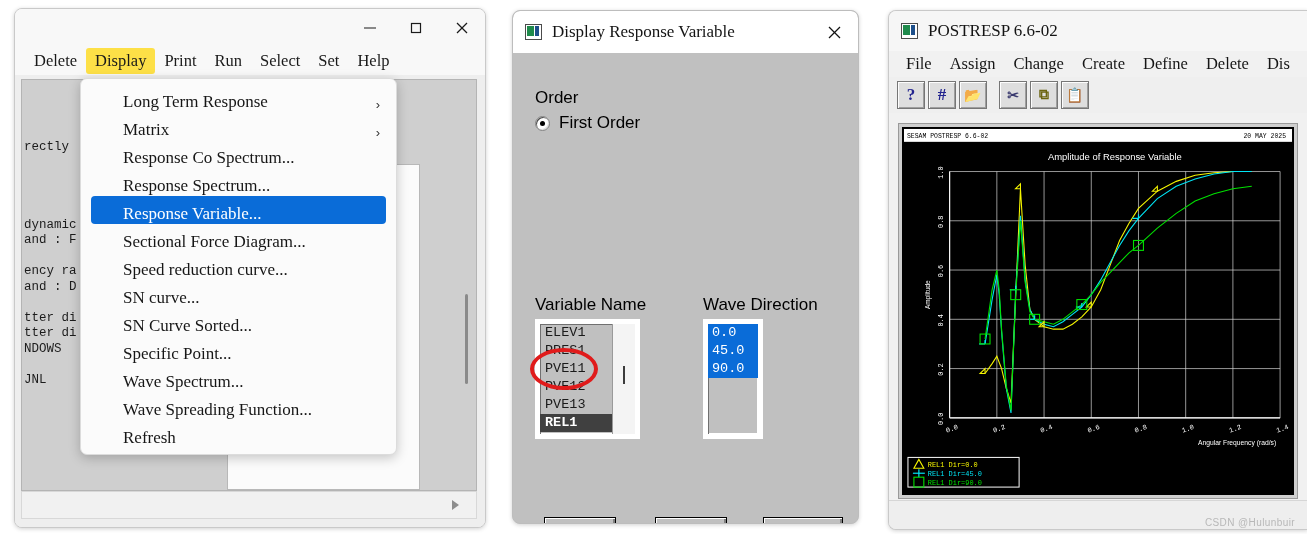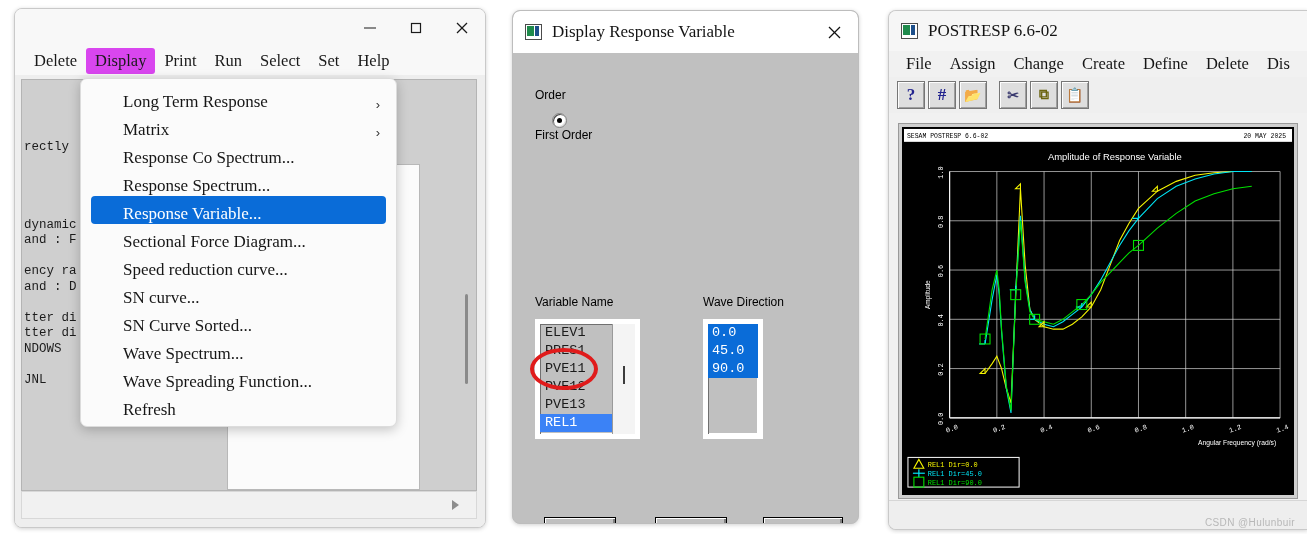--- a/index.html
+++ b/index.html
@@ -17,21 +17,21 @@
   #win1 .titlebar{height:38px;position:relative;background:#f8f8f8;}
   #win1 .wbtns{position:absolute;right:0;top:0;height:38px;display:flex;}
   #win1 .wbtn{width:46px;height:38px;display:flex;align-items:center;
               justify-content:center;color:#1b1b1b;}
   #win1 .wbtn svg{display:block;}
   #win1 .menubar{height:28px;display:flex;align-items:center;
                  padding-left:10px;background:#f8f8f8;font-size:15.5px;
                  color:#1a1a1a;}
   #win1 .menubar .mi{padding:3px 9px;white-space:nowrap;
                      font-family:"Liberation Serif",serif;font-size:16.5px;}
-  #win1 .menubar .mi.active{background:#d946ef;border-radius:3px;}
+  #win1 .menubar .mi.active{background:#fde047;border-radius:3px;}
   #win1 .clientarea{position:absolute;left:0;top:66px;right:0;bottom:0;
                     background:#eeeeee;}
   #win1 .inner{position:absolute;left:6px;top:4px;right:8px;bottom:36px;
                background:#cfcfcf;border:1px solid #b4b4b4;}
   #win1 .inner2{position:absolute;left:0;top:0;width:205px;bottom:0;
                 background:#cfcfcf;}
   #win1 .termtext{position:absolute;left:2px;top:60px;
                   font-family:"Liberation Mono",monospace;font-size:12.5px;
                   line-height:15.5px;color:#1c1c1c;white-space:pre;}
   #win1 .whitepanel{position:absolute;left:205px;top:84px;right:56px;bottom:0;
@@ -68,43 +68,43 @@
   #win2 .ticon i{position:absolute;left:1px;top:1px;width:7px;height:10px;
                  background:#1f8a4c;display:block;}
   #win2 .ticon b{position:absolute;left:9px;top:1px;width:4px;height:10px;
                  background:#1d4f8a;display:block;}
   #win2 .ttl{flex:1 1 auto;font-family:"Liberation Serif",serif;font-size:17px;
              color:#141414;}
   #win2 .xbtn{width:36px;height:34px;display:flex;align-items:center;
               justify-content:center;}
   #win2 .body{position:absolute;left:0;top:42px;right:0;bottom:0;
               background:#c0c0c0;}
-  .w95lbl{font-family:"Liberation Sans",sans-serif;font-size:12px;
+  .w95lbl{font-family:"Liberation Sans",sans-serif;font-size:17px;
           color:#000;}
   #win2 .lbl-order{position:absolute;left:22px;top:35px;}
   #win2 .radio-row{position:absolute;left:22px;top:60px;display:flex;
-                   align-items:center;flex-direction:column;}
+                   align-items:center;}
   .radiomark{width:13px;height:13px;border-radius:50%;background:#fff;
              border:1px solid #808080;box-shadow:inset 1px 1px 0 #4e4e4e,
              inset -1px -1px 0 #dfdfdf;position:relative;margin-right:9px;}
   .radiomark::after{content:"";position:absolute;left:4px;top:4px;width:5px;
                     height:5px;border-radius:50%;background:#000;}
   #win2 .lbl-varname{position:absolute;left:22px;top:242px;}
   #win2 .lbl-wavedir{position:absolute;left:190px;top:242px;}
 
   .listbox{position:absolute;background:#c0c0c0;
            border:5px solid #ffffff;
            box-shadow:inset 1px 1px 0 #707070, inset -1px -1px 0 #ffffff;
            font-family:"Liberation Mono",monospace;font-size:13.5px;
            overflow:hidden;}
   #lb-var{left:22px;top:266px;width:95px;height:110px;background:#c0c0c0;}
   #lb-var .rows{position:absolute;left:0;top:0;width:72px;}
   #lb-var .row{height:18px;line-height:18px;padding-left:5px;color:#1a1a1a;
                white-space:nowrap;}
-  #lb-var .row.sel{background:#3b82f6;color:#ffffff;}
+  #lb-var .row.sel{background:#404040;color:#ffffff;font-weight:bold;}
   #lb-var .sb{position:absolute;right:0;top:0;bottom:0;width:22px;
               background:#f4f4f4;border-left:1px solid #9a9a9a;}
   #lb-var .sb i{position:absolute;left:10px;top:42px;width:2px;height:18px;
                 background:#3c3c3c;}
   #lb-dir{left:190px;top:266px;width:50px;height:110px;background:#c0c0c0;}
   #lb-dir .row{height:18px;line-height:18px;padding-left:4px;color:#1a1a1a;}
   #lb-dir .row.sel{background:#0a6cd8;color:#ffffff;}
 
   #redcircle{position:absolute;left:530px;top:348px;width:60px;height:34px;
              border:4px solid #e01b1b;border-radius:50%;z-index:20;
@@ -247,20 +247,23 @@
       <span>Sectional Force Diagram...</span>
     </div>
     <div class="item">
       <span>Speed reduction curve...</span>
     </div>
     <div class="item">
       <span>SN curve...</span>
     </div>
     <div class="item">
       <span>SN Curve Sorted...</span>
+    </div>
+    <div class="item">
+      <span>Specific Point...</span>
     </div>
     <div class="item">
       <span>Wave Spectrum...</span>
     </div>
     <div class="item">
       <span>Wave Spreading Function...</span>
     </div>
     <div class="item">
       <span>Refresh</span>
     </div>

